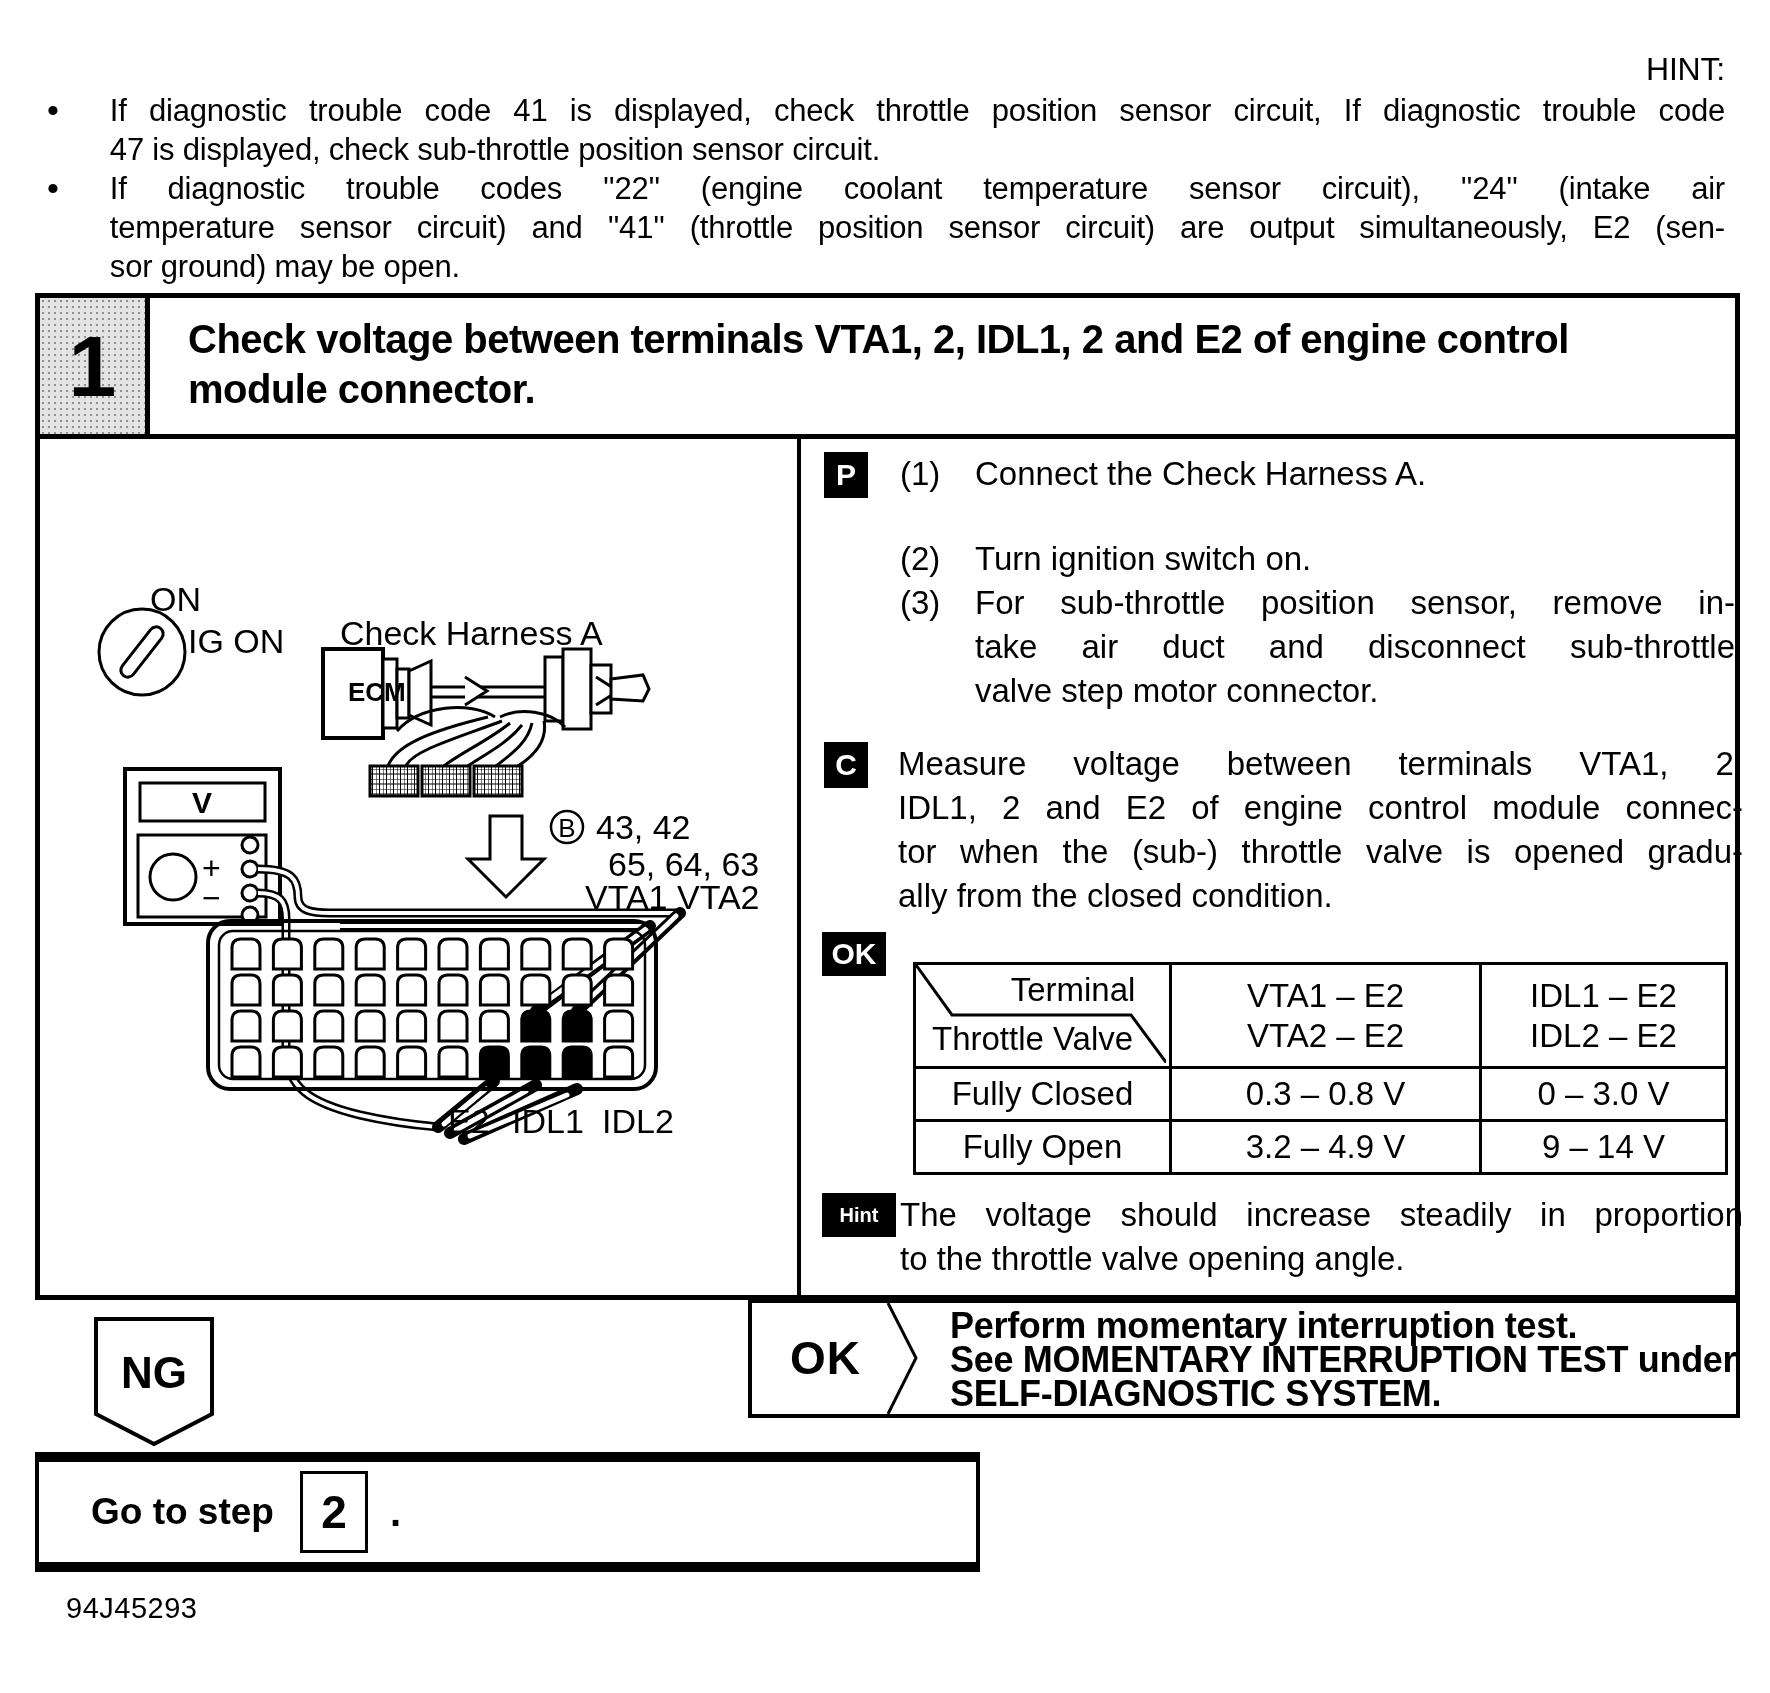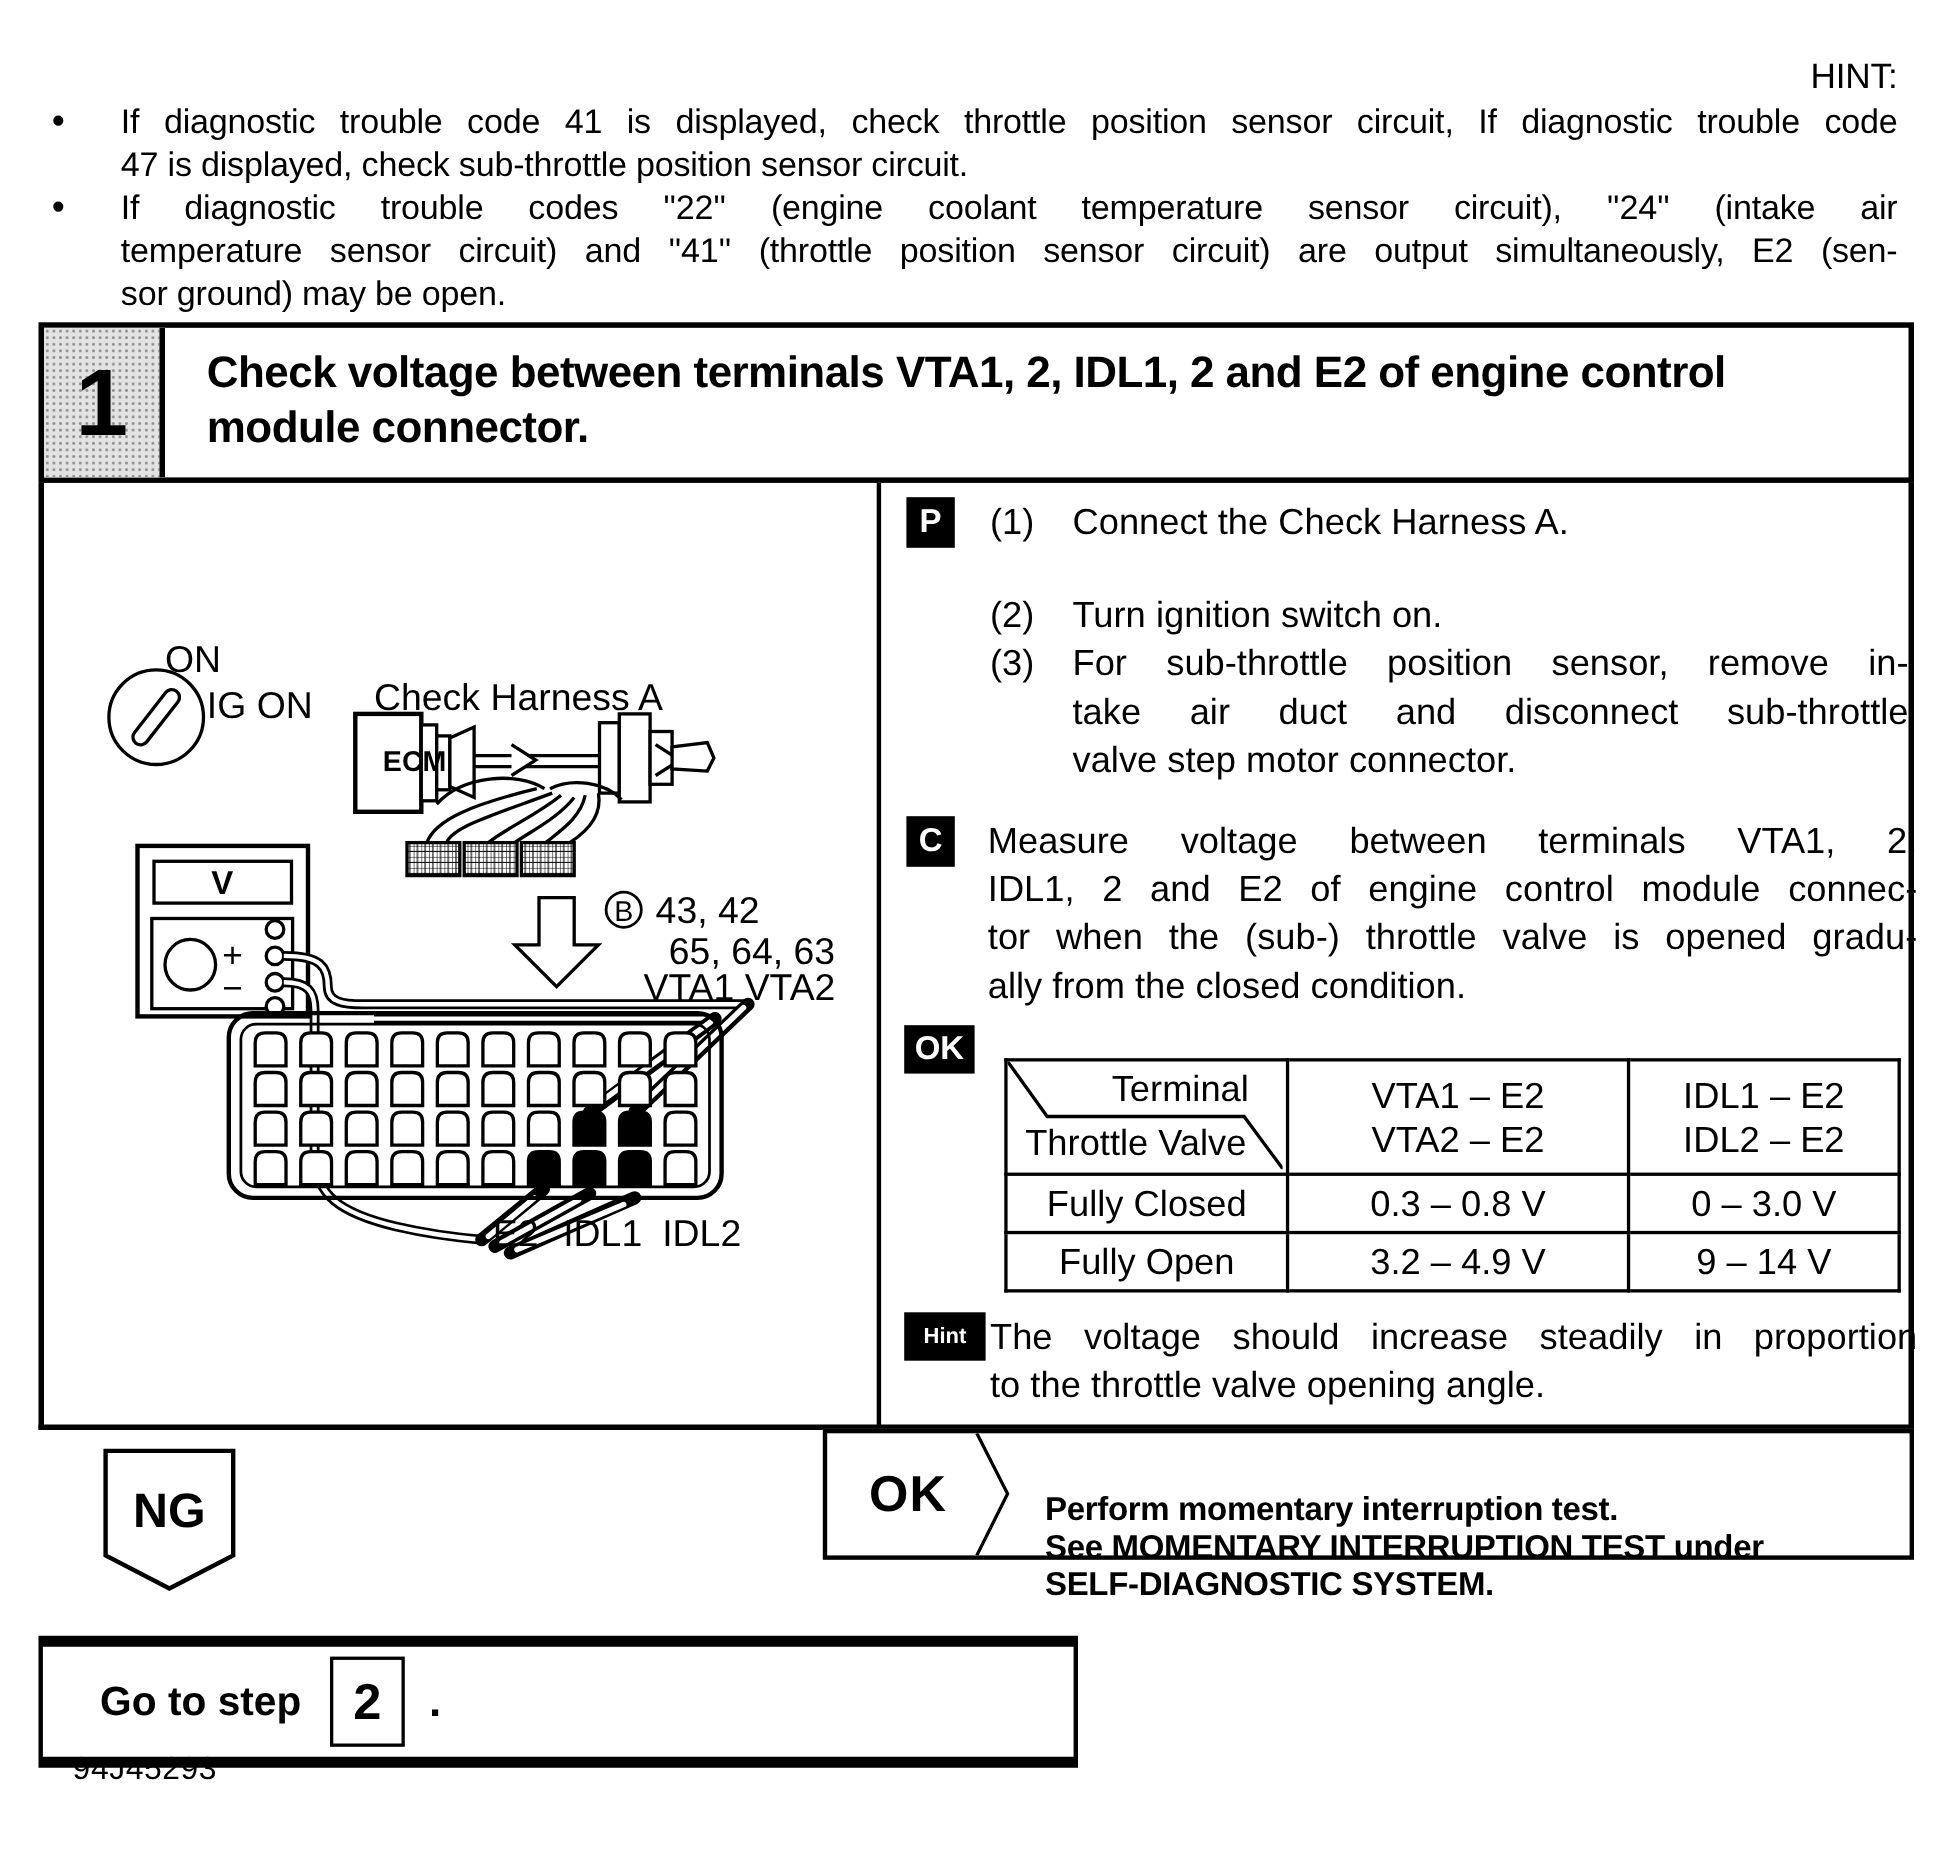--- a/index.html
+++ b/index.html
@@ -40,26 +40,26 @@
   table.spec{position:absolute;left:894px;top:962px;border-collapse:collapse;table-layout:fixed;margin-left:19px;}
   table.spec td{border:3px solid #000;font-size:33px;text-align:center;vertical-align:middle;padding:0;}
   td.corner{position:relative;}
   .corner-top{position:absolute;top:6px;left:64px;width:186px;text-align:center;}
   .corner-bottom{position:absolute;bottom:8px;left:16px;}
   .hdr2{line-height:40px;}
   
   .okrow{position:absolute;left:748px;top:1299px;width:992px;height:119px;border:4px solid #000;box-sizing:border-box;background:#fff;}
   .okrow .ok-label{position:absolute;left:38px;top:28px;font-size:46px;font-weight:700;letter-spacing:1px;}
   .okrow .chev{position:absolute;left:134px;top:0;}
-  .okrow .ok-lines{position:absolute;left:198px;top:6px;font-size:30px;font-weight:700;line-height:34px;letter-spacing:-0.3px;white-space:nowrap;margin-top:47px;}
+  .okrow .ok-lines{position:absolute;left:198px;top:6px;font-size:36px;font-weight:700;line-height:34px;letter-spacing:-0.3px;white-space:nowrap;}
   
   .ng-wrap{position:absolute;left:93px;top:1316px;}
   .gotobox{position:absolute;left:35px;top:1452px;width:945px;height:120px;box-sizing:border-box;
            border:4px solid #000;border-top-width:10px;border-bottom-width:10px;
-           display:flex;align-items:center;padding-left:52px;margin-top:35px;}
+           display:flex;align-items:center;padding-left:52px;}
   .goto-label{font-size:37px;font-weight:700;}
   .goto-step{display:inline-flex;align-items:center;justify-content:center;width:62px;height:76px;
              border:3px solid #000;font-size:46px;font-weight:700;margin-left:26px;}
   .goto-dot{font-size:40px;font-weight:700;margin-left:22px;}
   .page-code{position:absolute;left:66px;top:1592px;font-size:29px;letter-spacing:0.5px;}
 </style>
 </head>
 <body>
 
 <div class="page">

